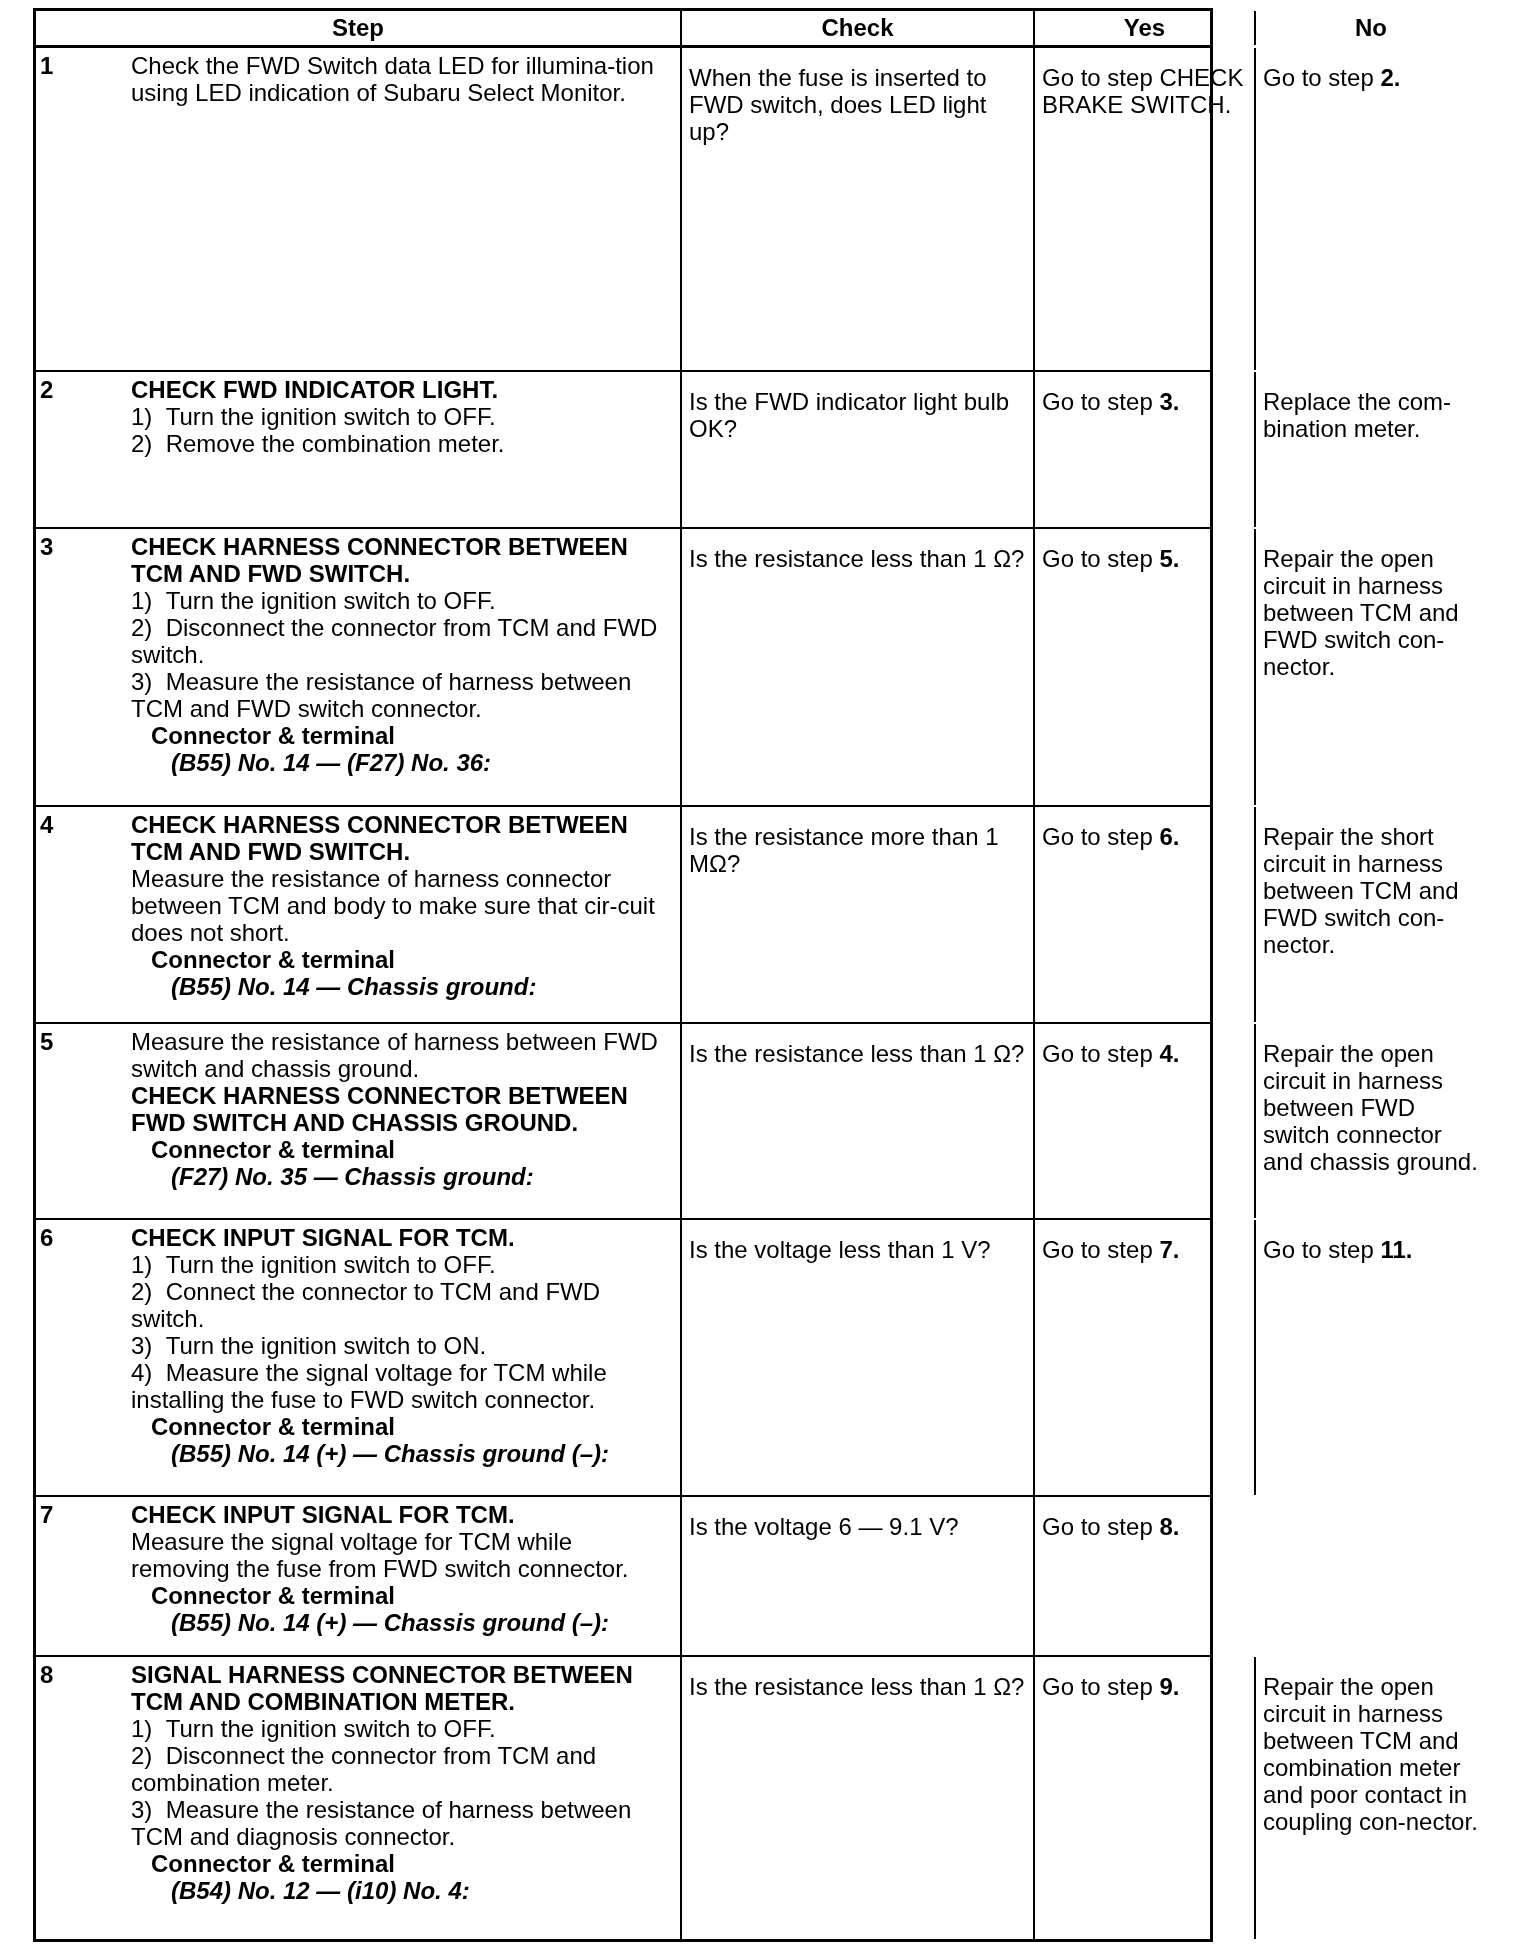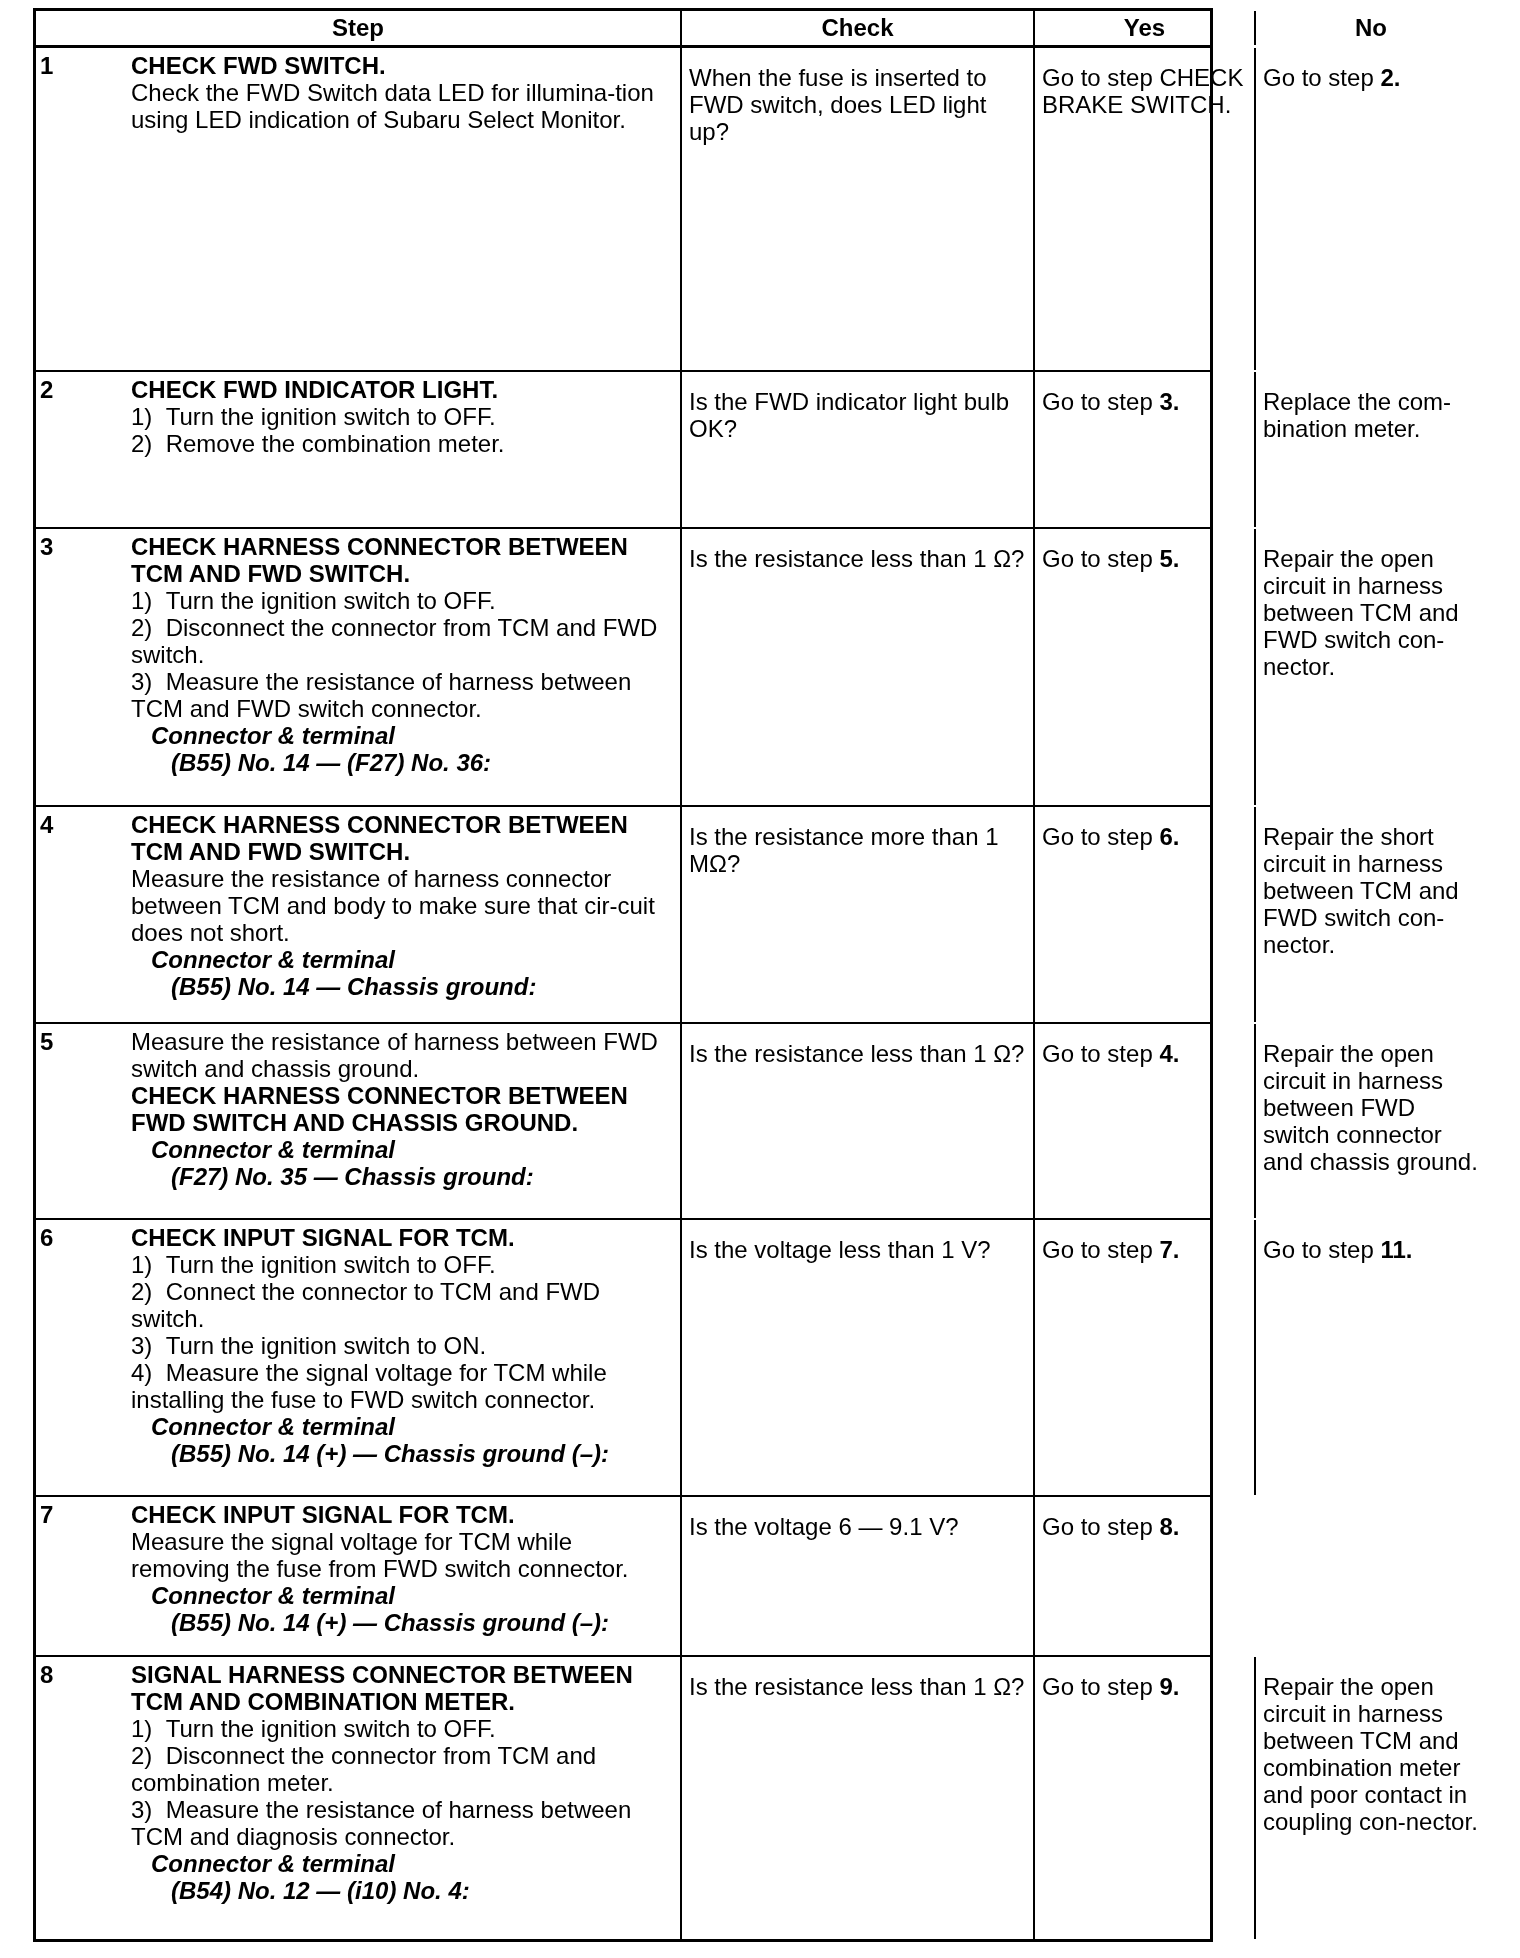--- a/index.html
+++ b/index.html
@@ -31,40 +31,39 @@
   .h-cell{
     font-weight:bold;text-align:center;
     padding:3px 4px;font-size:24px;line-height:28px;
   }
   .step-cell{display:flex;padding:4px 8px 6px 4px;}
   .step-num{width:91px;flex:0 0 91px;font-weight:bold;}
   .step-lines{flex:1 1 auto;min-width:0;}
   .line{}
   .line.title{font-weight:bold;}
   .line.body{}
-  .line.connector{font-weight:bold;font-style:italic;padding-left:20px;}
+  .line.connector{font-weight:bold;padding-left:20px;}
   .line.terminal{font-weight:bold;font-style:italic;padding-left:40px;}
   .b{font-weight:bold;}
 </style>
 </head>
 <body>
 
 <div class="doc-table">
   <div class="t-row t-head">
     <div class="cell h-cell">Step</div>
     <div class="cell h-cell">Check</div>
     <div class="cell h-cell">Yes</div>
     <div class="cell h-cell">No</div>
   </div>
   <div>
       <div class="t-row" style="min-height: 324px;">
     <div class="cell step-cell">
       <div class="step-num">1</div>
       <div class="step-lines">
-            <div class="line title">CHECK FWD SWITCH.</div>
             <div class="line body">Check the FWD Switch data LED for illumina-tion using LED indication of Subaru Select Monitor.</div>
           </div>
     </div>
     <div class="cell">
       <span>When the fuse is inserted to FWD switch, does LED light up?</span>
     </div>
     <div class="cell">
       <span><span>Go to step CHECK BRAKE SWITCH.</span></span>
     </div>
     <div class="cell">

